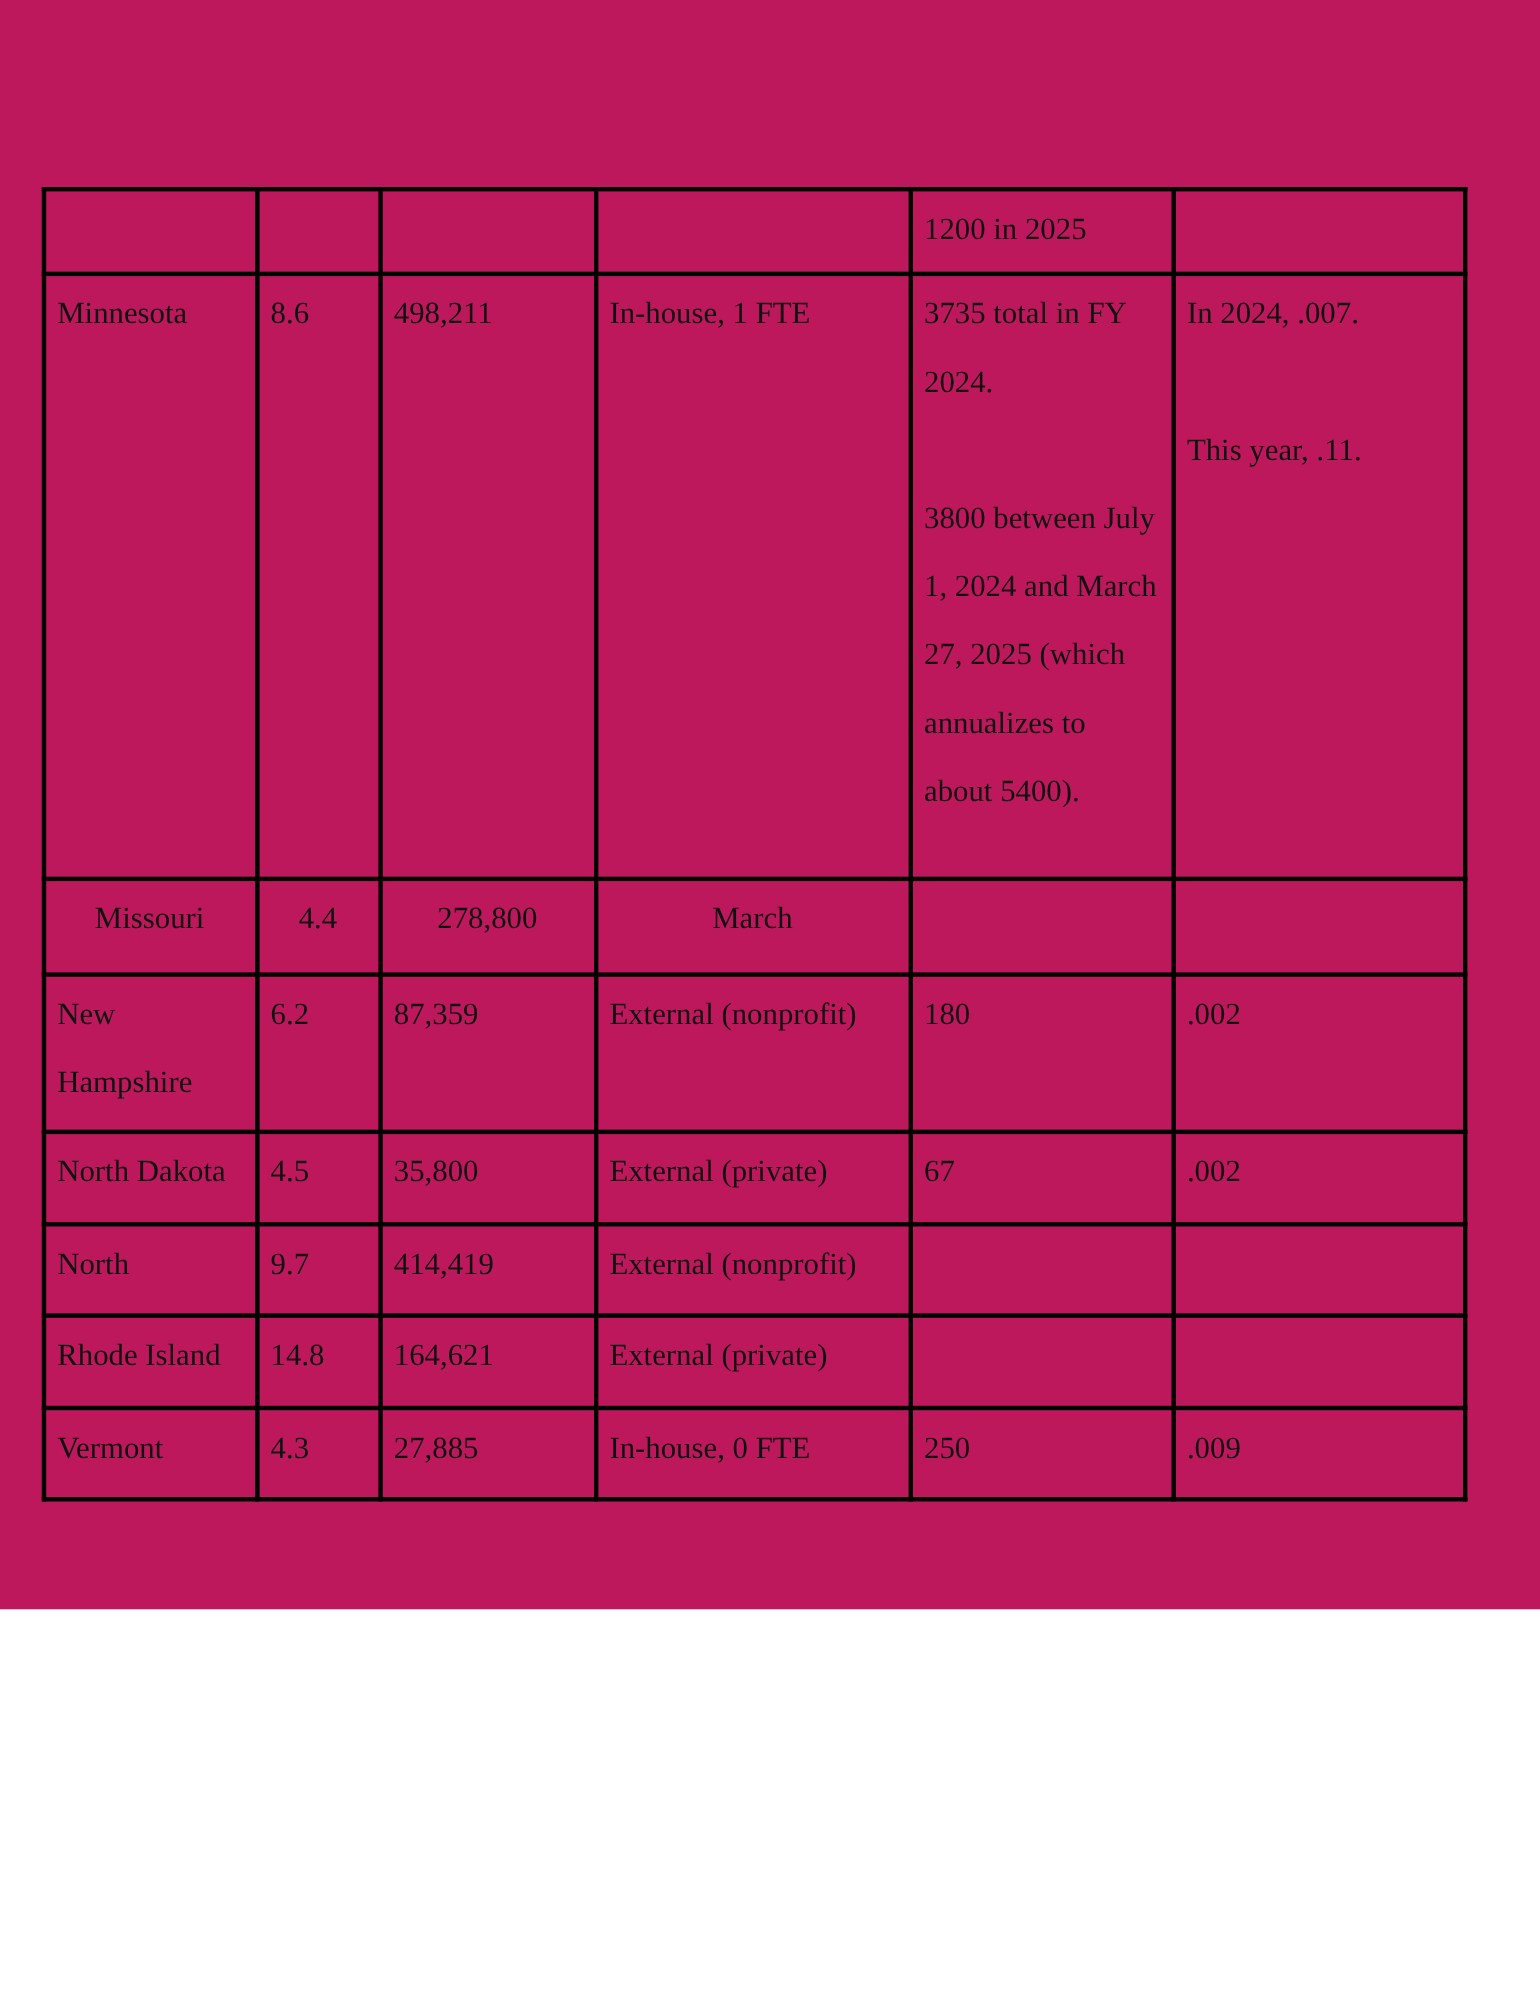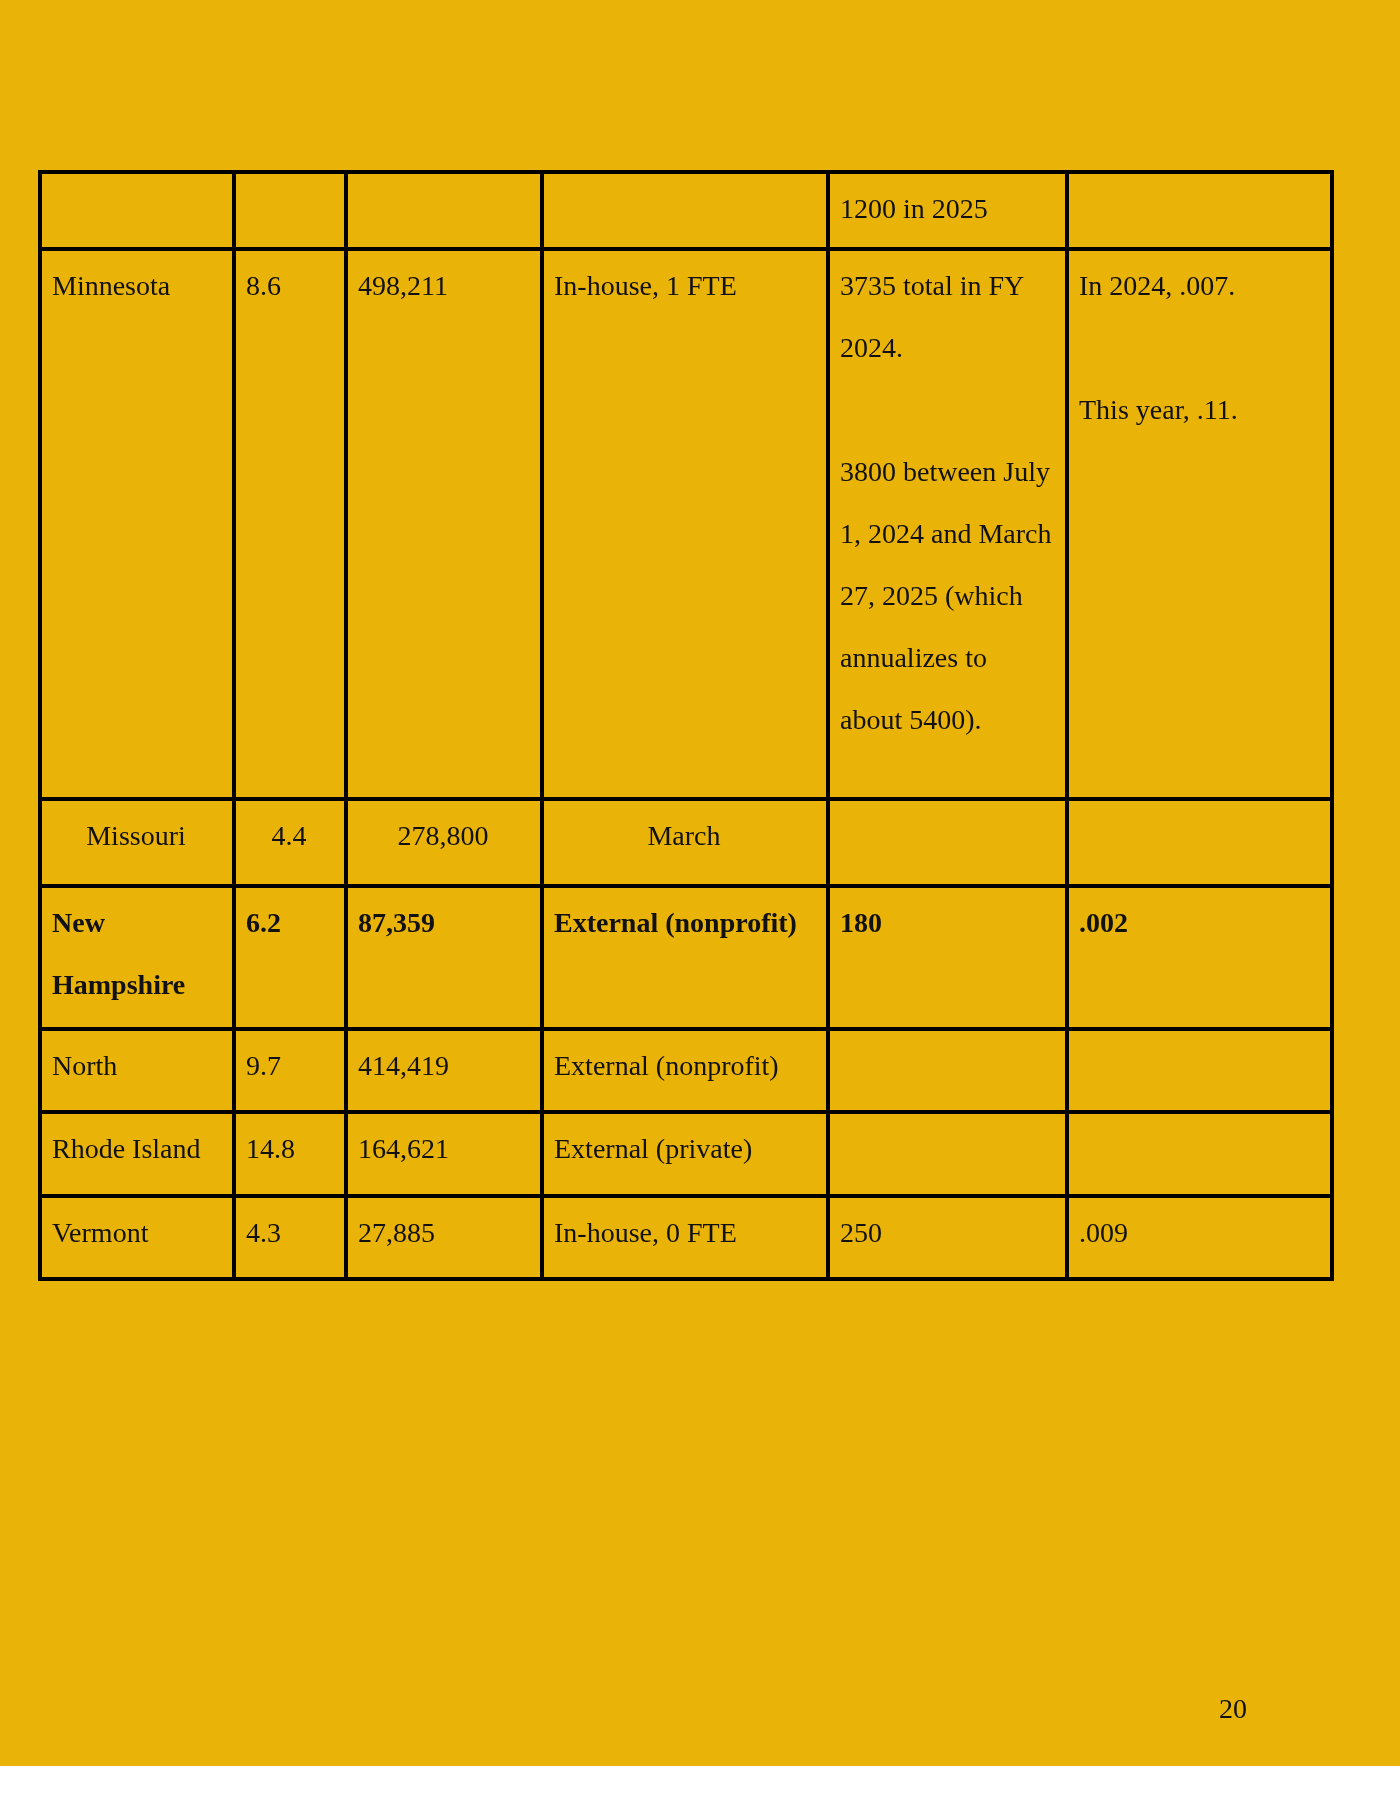--- a/index.html
+++ b/index.html
@@ -8,22 +8,22 @@
     height: 1812px;
     background: #ffffff;
     font-family: "Liberation Serif", "DejaVu Serif", serif;
     color: #111111;
     position: relative;
   }
   .page {
     position: absolute;
     left: 0; top: 0;
     width: 1400px;
-    height: 1766px;
-    background: #eab308;
+    height: 1463px;
+    background: #be185d;
     overflow: hidden;
   }
   table.data-table {
     position: absolute;
     left: 38px;
     top: 170px;
     width: 1292px;
     border-collapse: collapse;
     table-layout: fixed;
   }
@@ -36,21 +36,21 @@
     white-space: pre-line;
     overflow: hidden;
     word-wrap: break-word;
   }
   
   tr.r0  { height: 77px;  }
   tr.r1  { height: 81px;  }
   tr.r2  { height: 550px; }
   tr.r3  { height: 87px; text-align: center;  }
   tr.r4  { height: 84px;  }
-  tr.r5  { height: 143px; font-weight: bold; }
+  tr.r5  { height: 143px; }
   tr.r6  { height: 84px;  }
   tr.r7  { height: 84px;  }
   tr.r8  { height: 83px;  }
   tr.r9  { height: 84px;  }
   tr.r10 { height: 83px;  }
   .page-number {
     position: absolute;
     left: 1206px;
     top: 1692px;
     font-size: 28px;
@@ -103,20 +103,28 @@
         <td></td>
       </tr>
       <tr class="r5">
         <td>New Hampshire</td>
         <td>6.2</td>
         <td>87,359</td>
         <td>External (nonprofit)</td>
         <td>180</td>
         <td>.002</td>
       </tr>
+      <tr class="r7">
+        <td>North Dakota</td>
+        <td>4.5</td>
+        <td>35,800</td>
+        <td>External (private)</td>
+        <td>67</td>
+        <td>.002</td>
+      </tr>
       <tr class="r8">
         <td>North</td>
         <td>9.7</td>
         <td>414,419</td>
         <td>External (nonprofit)</td>
         <td></td>
         <td></td>
       </tr>
       <tr class="r9">
         <td>Rhode Island</td>

